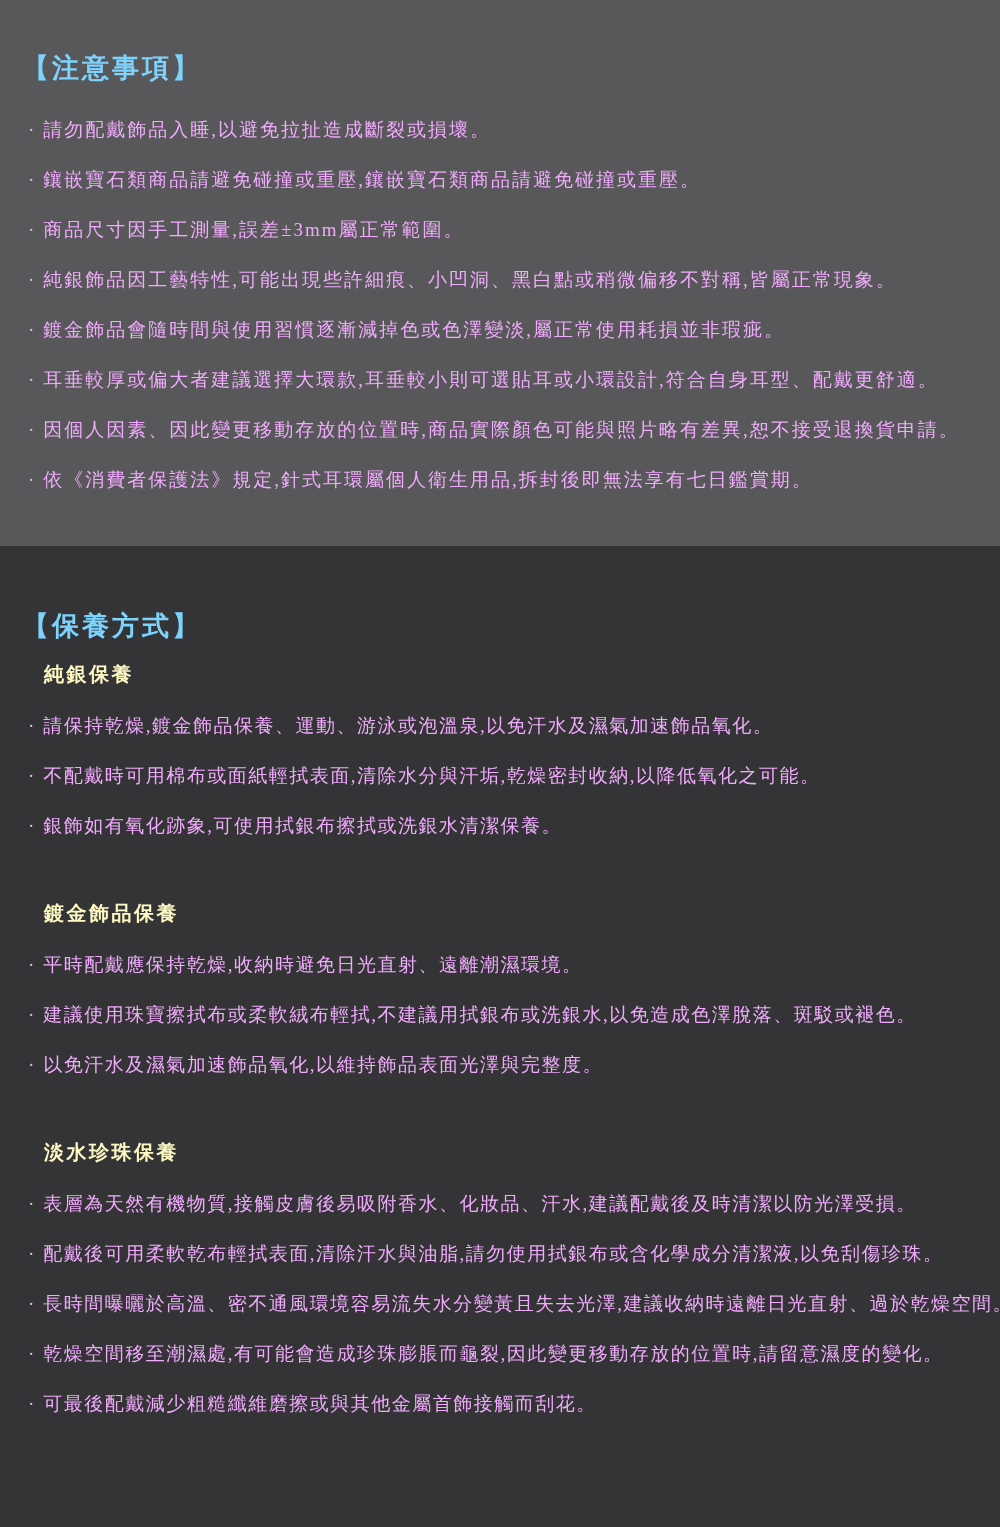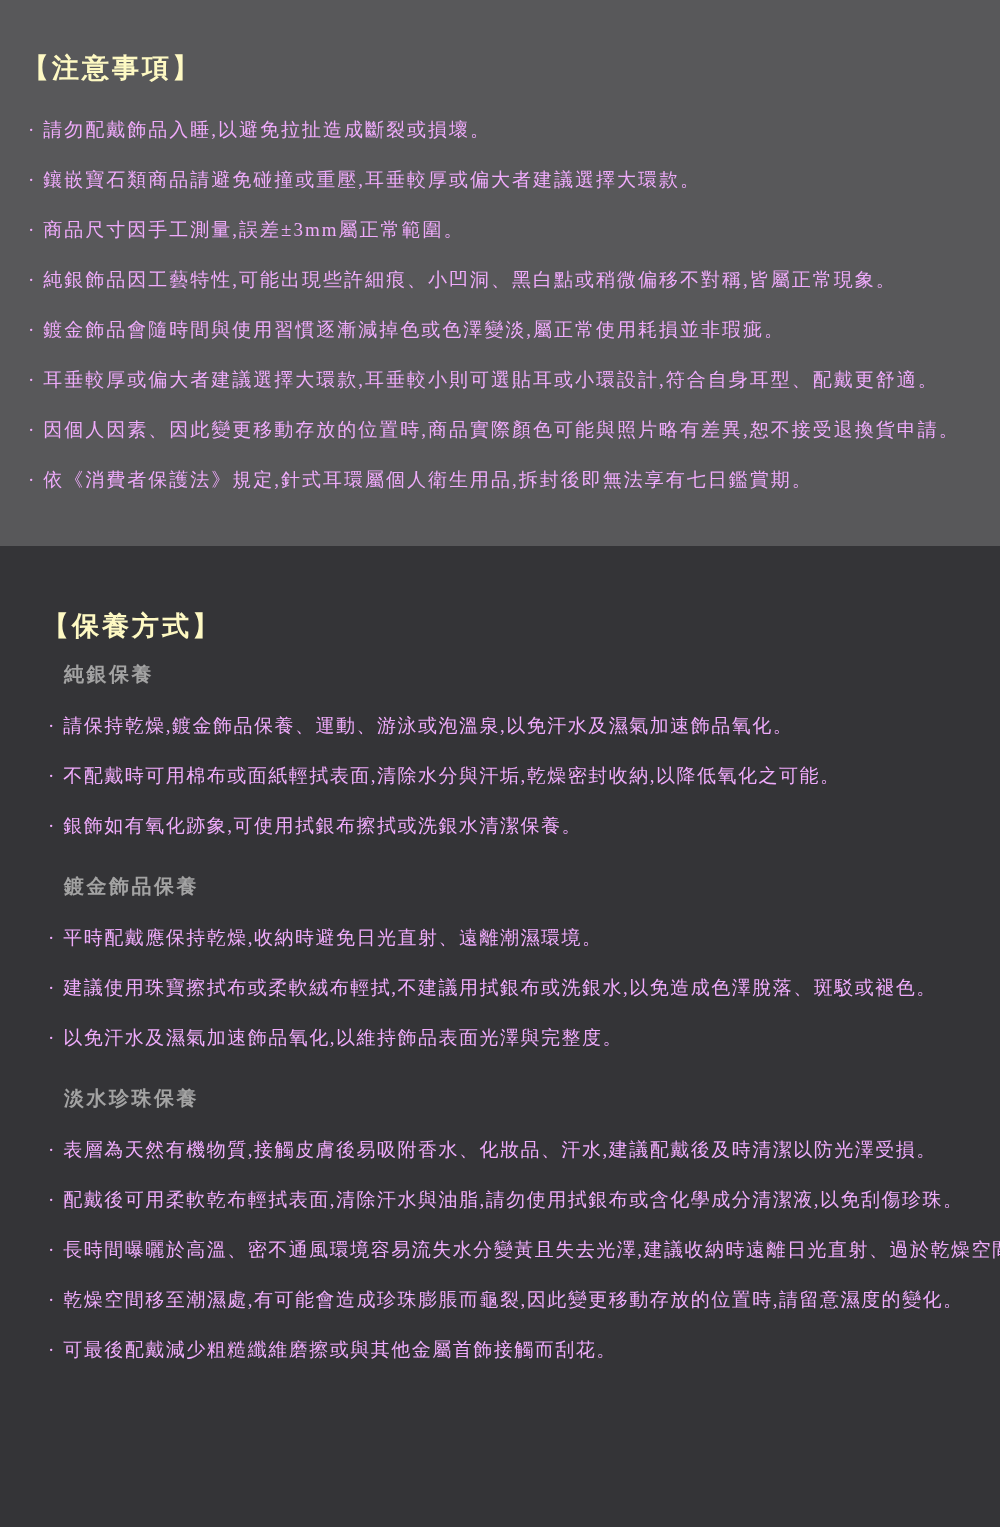--- a/index.html
+++ b/index.html
@@ -13,42 +13,41 @@
   .sec { box-sizing: border-box; width: 1000px; overflow: hidden; }
   #sec-notice {
     height: 546px;
     background: #58585a;
     padding-top: 50px;
   }
   #sec-care {
     height: 944px;
     background: #343437;
     padding-top: 62px;
-    padding-left: 20px;
   }
   .section-title {
-    color: #fef9c3;
+    color: #7dd3fc;
     font-size: 27px;
     font-weight: bold;
     letter-spacing: 3px;
     line-height: 36px;
     margin: 0 0 32px 22px;
     white-space: nowrap;
   }
   #sec-care .section-title { margin-bottom: 16px; }
   .group-title {
-    color: #a3a3a3;
+    color: #fef9c3;
     font-size: 20px;
     font-weight: bold;
     letter-spacing: 2.5px;
     line-height: 28px;
     margin: 0 0 26px 44px;
     white-space: nowrap;
   }
-  .group-title.spaced { margin-top: 34px; }
+  .group-title.spaced { margin-top: 61px; }
   .item {
     color: #f0abfc;
     font-size: 19px;
     letter-spacing: 2px;
     line-height: 24px;
     margin: 0 0 26px 28px;
     white-space: nowrap;
   }
   #sec-care .item { letter-spacing: 1.5px; }
   .item .dot {
@@ -57,21 +56,21 @@
     letter-spacing: 0;
   }
 </style>
 </head>
 <body>
 
 <div class="sec" id="sec-notice">
   <h1 class="section-title">【注意事項】</h1>
   <div>
     <div class="item"><span class="dot">·</span><span>請勿配戴飾品入睡,以避免拉扯造成斷裂或損壞。</span></div>
-    <div class="item"><span class="dot">·</span><span>鑲嵌寶石類商品請避免碰撞或重壓,耳垂較厚或偏大者建議選擇大環款。</span></div>
+    <div class="item"><span class="dot">·</span><span>鑲嵌寶石類商品請避免碰撞或重壓,鑲嵌寶石類商品請避免碰撞或重壓。</span></div>
     <div class="item"><span class="dot">·</span><span>商品尺寸因手工測量,誤差±3mm屬正常範圍。</span></div>
     <div class="item"><span class="dot">·</span><span>純銀飾品因工藝特性,可能出現些許細痕、小凹洞、黑白點或稍微偏移不對稱,皆屬正常現象。</span></div>
     <div class="item"><span class="dot">·</span><span>鍍金飾品會隨時間與使用習慣逐漸減掉色或色澤變淡,屬正常使用耗損並非瑕疵。</span></div>
     <div class="item"><span class="dot">·</span><span>耳垂較厚或偏大者建議選擇大環款,耳垂較小則可選貼耳或小環設計,符合自身耳型、配戴更舒適。</span></div>
     <div class="item"><span class="dot">·</span><span>因個人因素、因此變更移動存放的位置時,商品實際顏色可能與照片略有差異,恕不接受退換貨申請。</span></div>
     <div class="item"><span class="dot">·</span><span>依《消費者保護法》規定,針式耳環屬個人衛生用品,拆封後即無法享有七日鑑賞期。</span></div>
   </div>
 </div>
 
 <div class="sec" id="sec-care">

